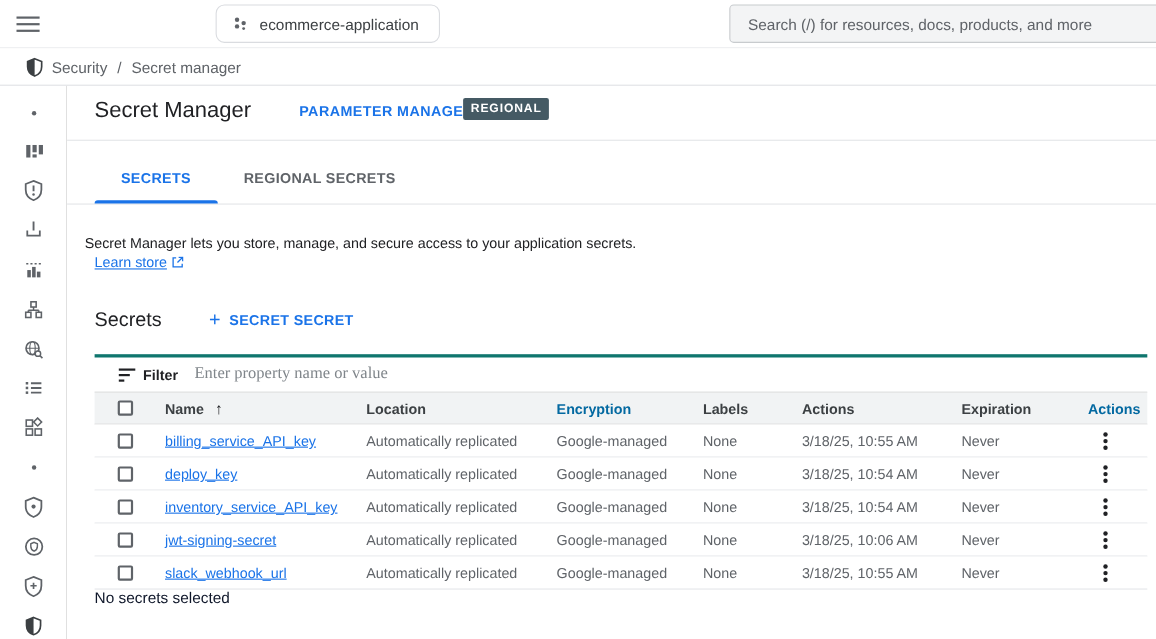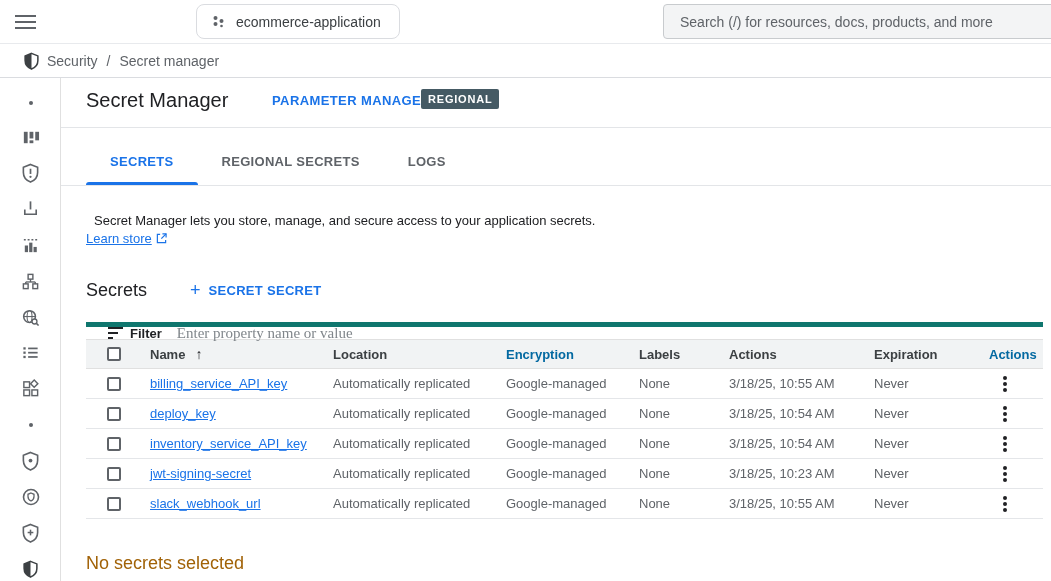--- a/index.html
+++ b/index.html
@@ -50,33 +50,33 @@
   .title-divider { position:absolute; left:0; top:49px; width:990px; height:1px; background:#e3e5e8; }
 
   .tabsrow { position:absolute; left:0; top:49px; width:990px; height:59px;
              border-bottom:1px solid #e3e5e8; display:flex; align-items:flex-end; padding-left:25px; }
   .tab { height:48px; padding:0 24px; display:flex; align-items:center; font-size:13px;
          font-weight:700; letter-spacing:.3px; color:#5f6368; cursor:pointer; position:relative; }
   .tab.active { color:#1a73e8; }
   .tab.active::after { content:""; position:absolute; left:0; right:0; bottom:0; height:3px;
                        background:#1a73e8; border-radius:3px 3px 0 0; }
 
-  .desc { position:absolute; left:33px; top:133px; font-size:13px; color:#202124; line-height:19px; }
+  .desc { position:absolute; left:16px; top:133px; font-size:13px; color:#202124; line-height:19px; }
   .learn-more { position:absolute; left:25px; top:153px; font-size:13px; color:#1a73e8;
                 text-decoration:underline; cursor:pointer; display:flex; align-items:center; gap:4px; }
 
   .section-heading { position:absolute; left:25px; top:202px; font-size:18px; font-weight:400; color:#202124; }
   .create-btn { position:absolute; left:129px; top:203px; display:flex; align-items:center; gap:8px;
                 color:#1a73e8; cursor:pointer; }
   .create-btn .plus { font-size:18px; font-weight:400; line-height:18px; }
   .create-btn .lbl { font-size:13px; font-weight:700; letter-spacing:.3px; }
 
   
   .table { position:absolute; left:25px; top:244px; width:957px; }
-  .filter-row { height:17px; border-top:5px solid #0f766e; display:flex; align-items:center; }
+  .filter-row { height:34px; border-top:3px solid #0f766e; display:flex; align-items:center; }
   .filter-icon { margin-left:22px; width:15px; height:12px; position:relative; cursor:pointer; }
   .filter-icon span { position:absolute; left:0; height:2px; background:#202124; }
   .filter-icon span:nth-child(1){ top:0; width:15px; }
   .filter-icon span:nth-child(2){ top:5px; width:10px; }
   .filter-icon span:nth-child(3){ top:10px; width:5px; }
   .filter-label { margin-left:7px; font-size:13px; font-weight:700; color:#202124; }
   .filter-row input { flex:1; border:none; outline:none; background:transparent; margin-left:15px;
                       font-size:15px; color:#202124;
                       font-family:Liberation Serif, serif; }
   .filter-row input::placeholder { color:#80868b; opacity:1; }
@@ -89,21 +89,21 @@
   .sort-arrow { font-weight:400; font-size:14px; color:#202124; margin-left:10px; }
   .tbody-row { border-bottom:1px solid #e4e6e9; font-size:13px; color:#5f6368; background:#fff; }
   .cell-check { padding-left:21px; display:flex; align-items:center; }
   .checkbox { width:14px; height:14px; border:2px solid #5f6368; border-radius:2px;
               background:#fff; cursor:pointer; }
   .name-link { color:#1a73e8; text-decoration:underline; cursor:pointer; }
   .kebab { margin-left:11px; width:18px; height:18px; display:flex; flex-direction:column;
            align-items:center; justify-content:center; gap:2px; cursor:pointer; }
   .kebab i { width:4px; height:4px; border-radius:50%; background:#202124; }
 
-  .footer-status { position:absolute; left:25px; top:475px; font-size:18px; color:#a16207; }
+  .footer-status { position:absolute; left:25px; top:457px; font-size:14px; color:#0f172a; }
 
   svg { display:block; }
 </style>
 </head>
 <body>
 
 <div class="frame">
 
   <div class="topbar">
     <div class="hamburger">
@@ -247,21 +247,20 @@
   <div class="main">
 
     <div class="page-title">Secret Manager</div>
     <div class="param-link">PARAMETER MANAGER</div>
     <div class="preview-badge">REGIONAL</div>
     <div class="title-divider"></div>
 
     <div class="tabsrow">
       <div class="tab active">SECRETS</div>
       <div class="tab">REGIONAL SECRETS</div>
-      <div class="tab">LOGS</div>
     </div>
 
     <div class="desc">Secret Manager lets you store, manage, and secure access to your application secrets.</div>
     <div class="learn-more">
       <span>Learn store</span>
       <span>
         <svg width="11" height="11" viewBox="0 0 12 12">
           <path d="M4.5 1.5 H1.5 V10.5 H10.5 V7.5" fill="none" stroke="#1a73e8" stroke-width="1.3"></path>
           <path d="M7 1 H11 V5" fill="none" stroke="#1a73e8" stroke-width="1.3"></path>
           <line x1="11" y1="1" x2="5.8" y2="6.2" stroke="#1a73e8" stroke-width="1.3"></line>
@@ -360,21 +359,21 @@
       </div>
 
       <div class="grid-row tbody-row">
         <div class="cell-check">
             <span class="checkbox"></span>
           </div>
         <div><span class="name-link">jwt-signing-secret</span></div>
         <div>Automatically replicated</div>
         <div>Google-managed</div>
         <div>None</div>
-        <div>3/18/25, 10:23 AM</div>
+        <div>3/18/25, 10:06 AM</div>
         <div>Never</div>
         <div>
             <span class="kebab">
               <i></i>
               <i></i>
               <i></i>
             </span>
           </div>
       </div>
 

